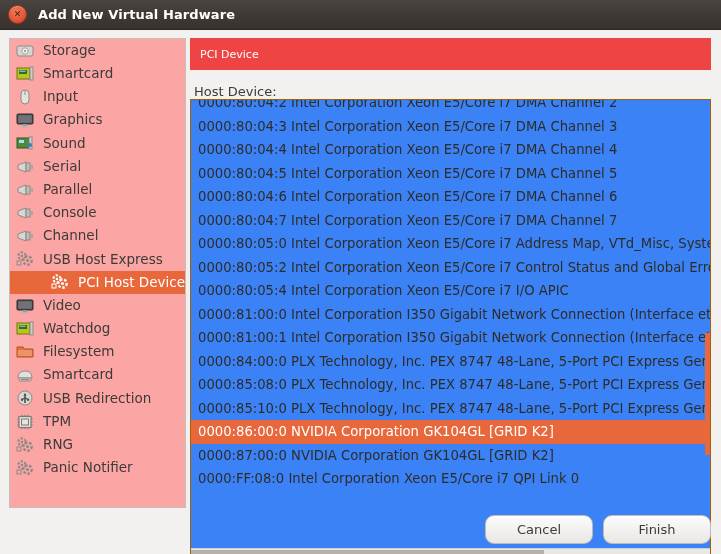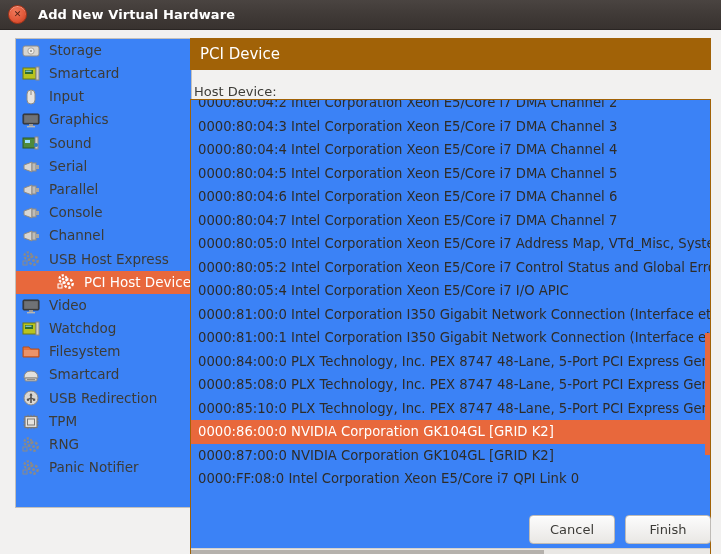--- a/index.html
+++ b/index.html
@@ -45,23 +45,23 @@
   }
   
   .body {
     position: absolute;
     top: 30px; left: 0; right: 0; bottom: 0;
     background: #f2f1f0;
   }
   
   .sidebar {
     position: absolute;
-    left: 15px; top: 8px;
+    left: 9px; top: 8px;
     width: 177px; height: 470px;
-    background: #3b82f6;
+    background: #fca5a5;
     border: 1px solid #c3c0bc;
     box-sizing: border-box;
     overflow: hidden;
   }
   .side-item {
     display: flex;
     align-items: center;
     height: 23.2px;
     padding-left: 5px;
     box-sizing: border-box;
@@ -81,23 +81,23 @@
     flex: 0 0 auto;
     position: relative;
   }
   .side-label { line-height: 1; }
   
   .panel {
     position: absolute;
     left: 190px; top: 8px; right: 10px; bottom: 0;
   }
   .panel-header {
-    background: #a16207;
+    background: #ef4444;
     color: #ffffff;
-    font-size: 15px;
+    font-size: 11px;
     height: 32px;
     display: flex; align-items: center;
     padding-left: 10px;
     box-sizing: border-box;
   }
   .field-label {
     color: #3c3b37;
     font-size: 13px;
     margin-top: 14px;
     padding-left: 4px;
@@ -160,24 +160,24 @@
     background: #b5b1ac;
   }
   
   .footer {
     position: absolute;
     right: 10px; bottom: 10px;
     display: flex;
     gap: 10px;
   }
   .btn {
-    width: 86px; height: 29px;
+    width: 108px; height: 29px;
     background: linear-gradient(to bottom, #fcfcfc 0%, #f3f2f1 48%, #e9e7e4 100%);
     border: 1px solid #bfbbb6;
-    border-radius: 4px;
+    border-radius: 9px;
     color: #3c3b37;
     font-size: 13px;
     display: flex; align-items: center; justify-content: center;
     box-shadow: inset 0 1px 0 #ffffff;
     box-sizing: border-box;
   }
   
   .ic { position: absolute; left: 0; top: 0; width: 20px; height: 18px; }
   .ic svg { display: block; }
 </style>

